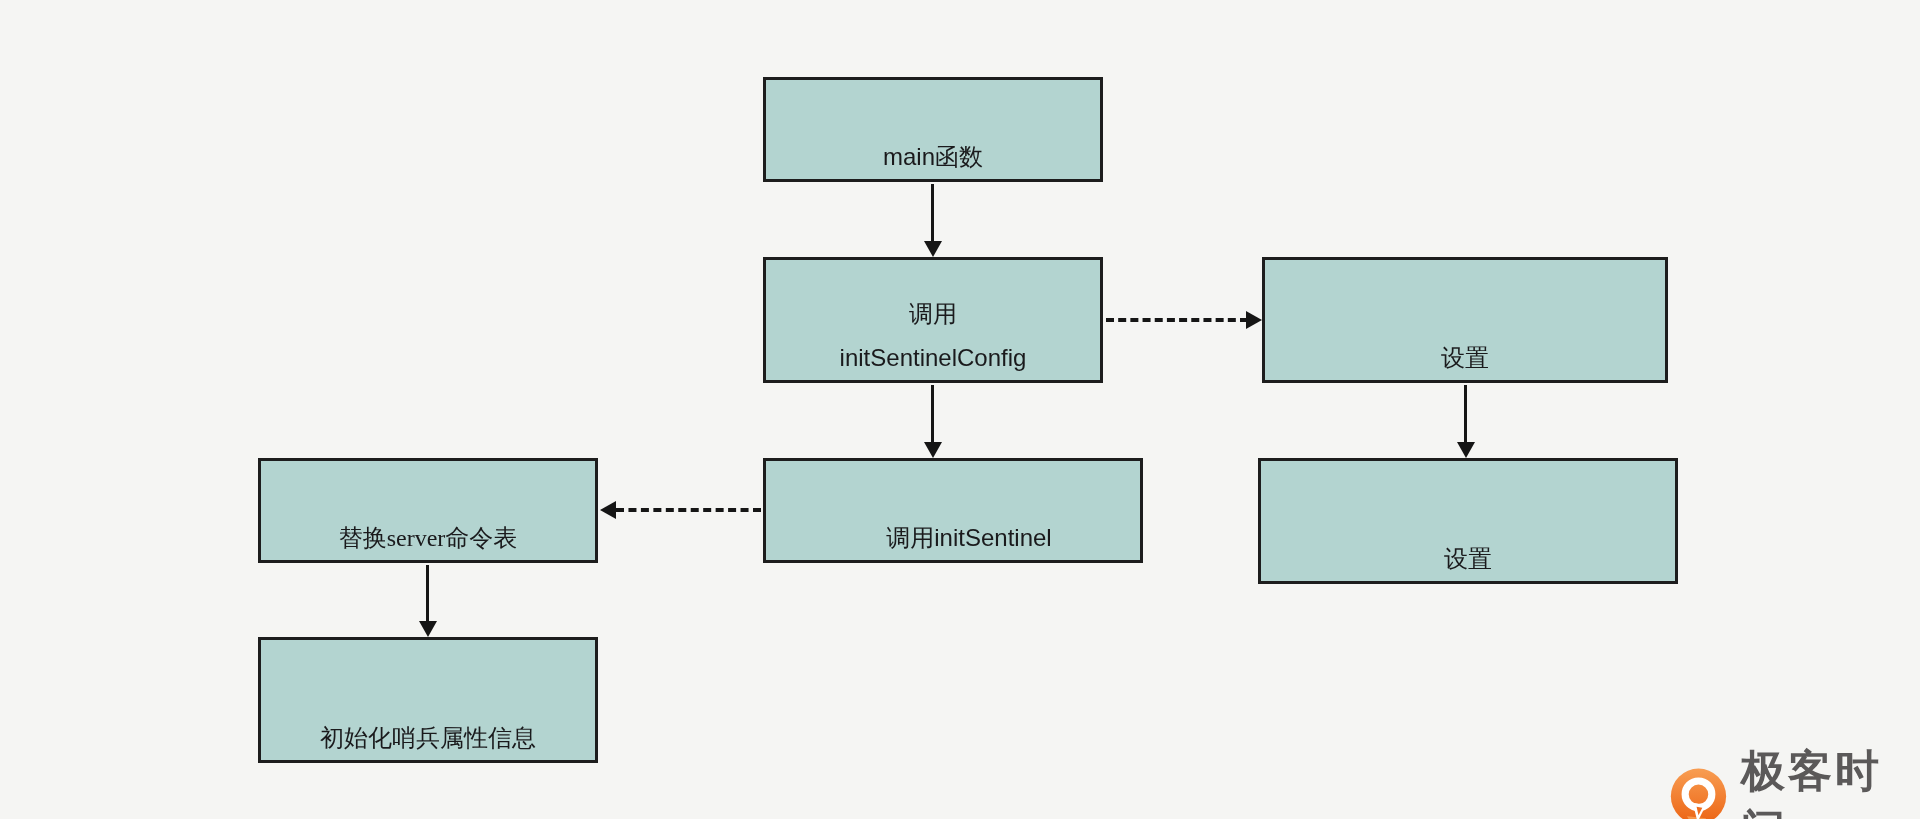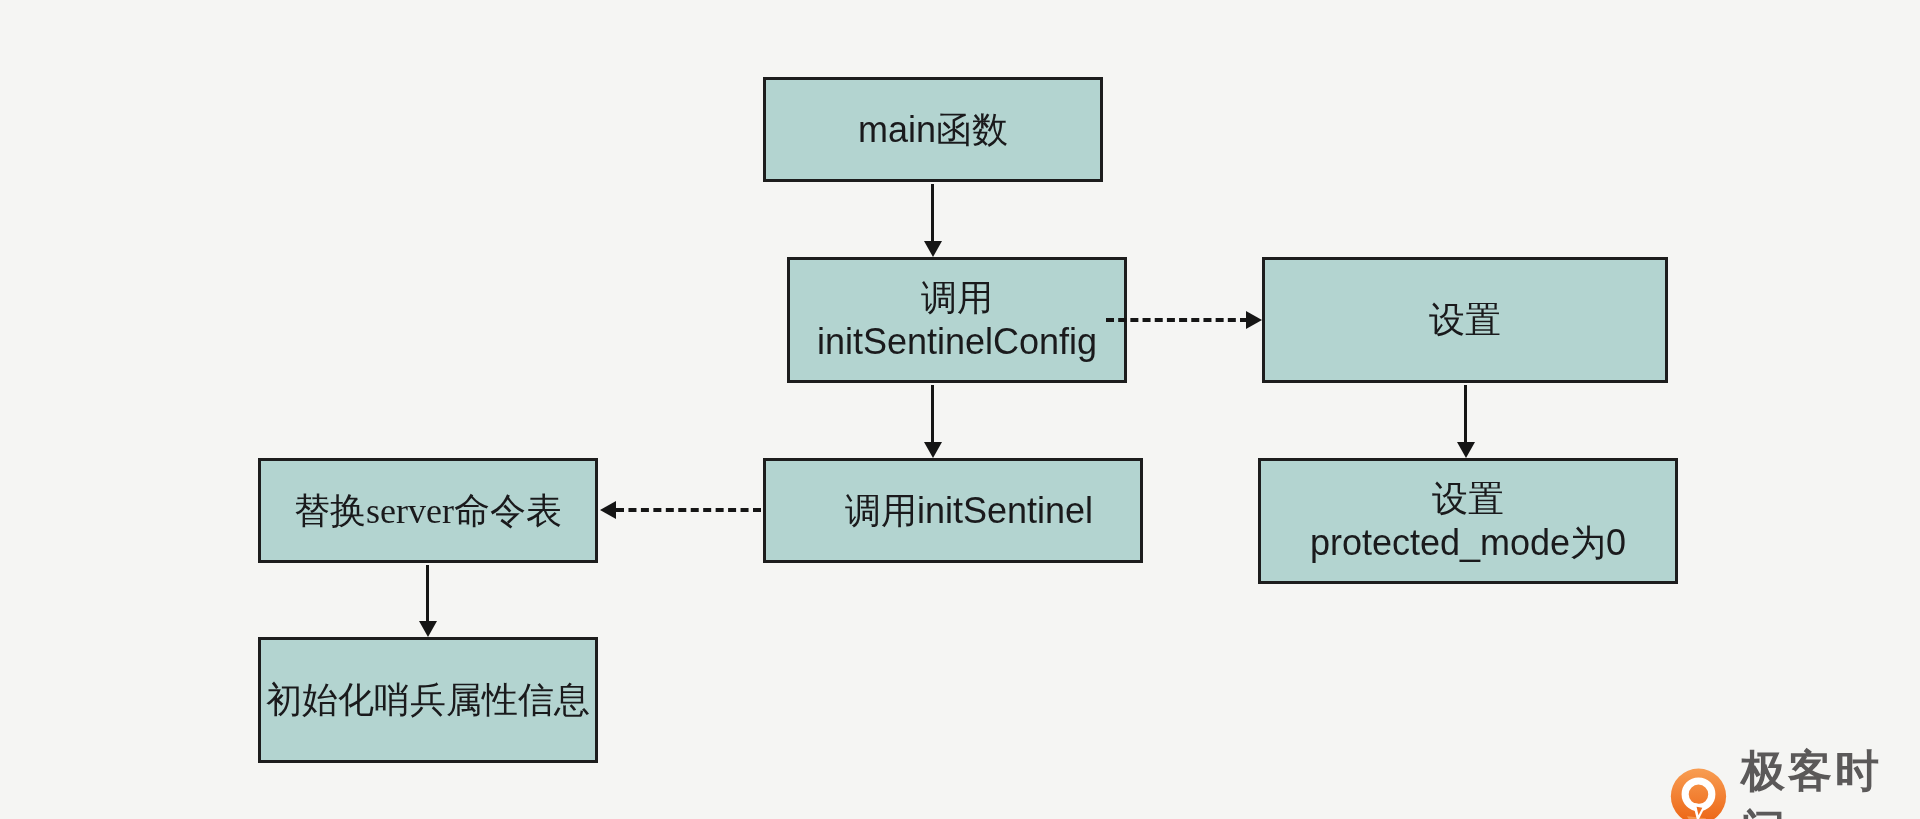--- a/index.html
+++ b/index.html
@@ -19,26 +19,26 @@
     width: 1920px;
     height: 819px;
     background: var(--bg);
     overflow: hidden;
   }
   .node {
     position: absolute;
     background: var(--box-fill);
     border: 3px solid var(--box-border);
     color: var(--text-color);
-    font-size: 36px;
+    font-size: 24px;
     line-height: 44px;
     display: flex;
     flex-direction: column;
     align-items: center;
-    justify-content: center;
+    justify-content: flex-end;
     text-align: center;
   }
   .node .line:empty { display: none; }
   
   .vline {
     position: absolute;
     width: 3px;
     background: var(--line-color);
   }
   
@@ -86,42 +86,41 @@
 </head>
 <body>
 
 <div class="stage">
 
   <div class="node" style="left:763px; top:77px; width:340px; height:105px;">
     <span class="line">main函数</span>
 
   </div>
 
-  <div class="node" style="left:763px; top:257px; width:340px; height:126px;margin-left:24px;">
+  <div class="node" style="left:763px; top:257px; width:340px; height:126px;">
     <span class="line">调用</span>
     <span class="line">initSentinelConfig</span>
   </div>
 
   <div class="node" style="left:1262px; top:257px; width:406px; height:126px;">
     <span class="line">设置</span>
   </div>
 
   <div class="node" style="left:763px; top:458px; width:380px; height:105px;padding-left:32px;">
     <span class="line">调用initSentinel</span>
 
   </div>
 
   <div class="node" style="left:258px; top:458px; width:340px; height:105px;font-family:Liberation Serif, serif;">
     <span class="line">替换server命令表</span>
 
   </div>
 
   <div class="node" style="left:1258px; top:458px; width:420px; height:126px;">
     <span class="line">设置</span>
-    <span class="line">protected_mode为0</span>
   </div>
 
   <div class="node" style="left:258px; top:637px; width:340px; height:126px;">
     <span class="line">初始化哨兵属性信息</span>
 
   </div>
 
   <div>
     <div class="vline" style="left:931px; top:184px; height:58px;"></div>
     <div class="head-down" style="left:924px; top:241px;"></div>

